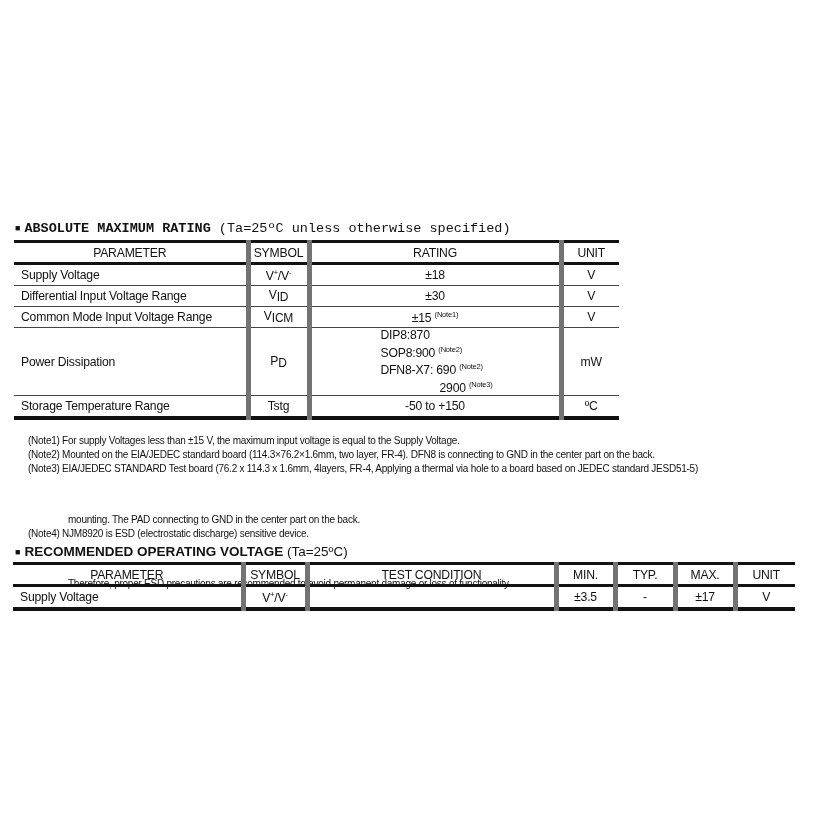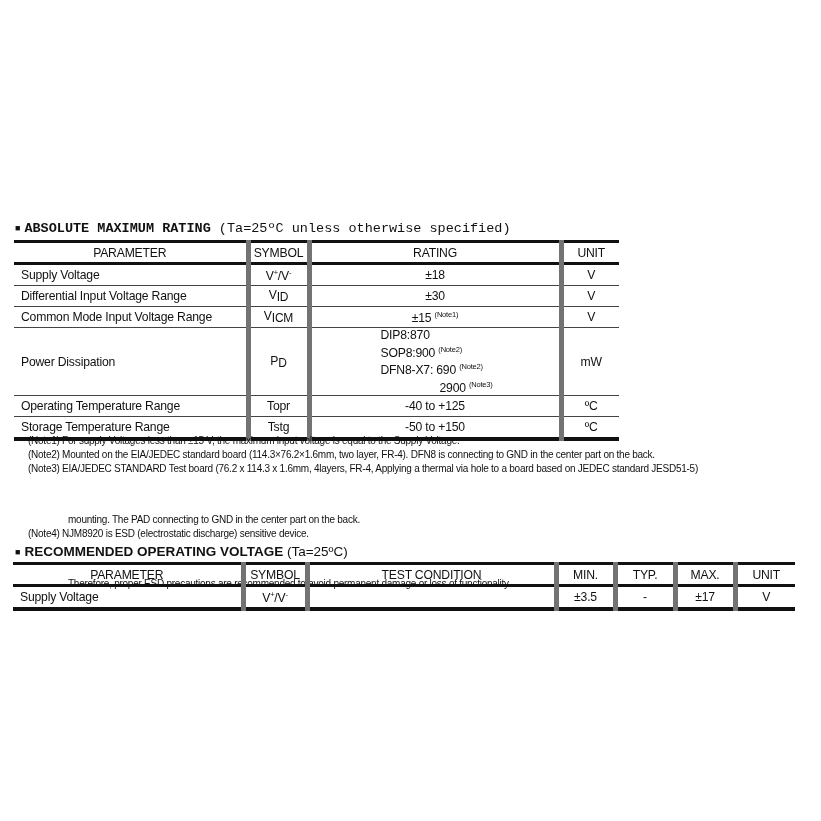--- a/index.html
+++ b/index.html
@@ -66,26 +66,20 @@
     <td>Power Dissipation</td>
     <td><span>P</span><sub>D</sub></td>
     <td class="pd">
       <div><span>DIP8:870</span></div>
       <div><span>SOP8:900</span> <sup>(Note2)</sup></div>
       <div><span>DFN8-X7: 690</span> <sup>(Note2)</sup></div>
       <div style="padding-left:66px"><span>2900</span> <sup>(Note3)</sup></div>
     </td>
     <td>mW</td>
   </tr>
-  <tr>
-    <td>Operating Temperature Range</td>
-    <td>Topr</td>
-    <td>-40 to +125</td>
-    <td>ºC</td>
-  </tr>
   <tr class="last">
     <td>Storage Temperature Range</td>
     <td>Tstg</td>
     <td>-50 to +150</td>
     <td>ºC</td>
   </tr>
 </tbody>
   </table>
 
 <div class="notes">

